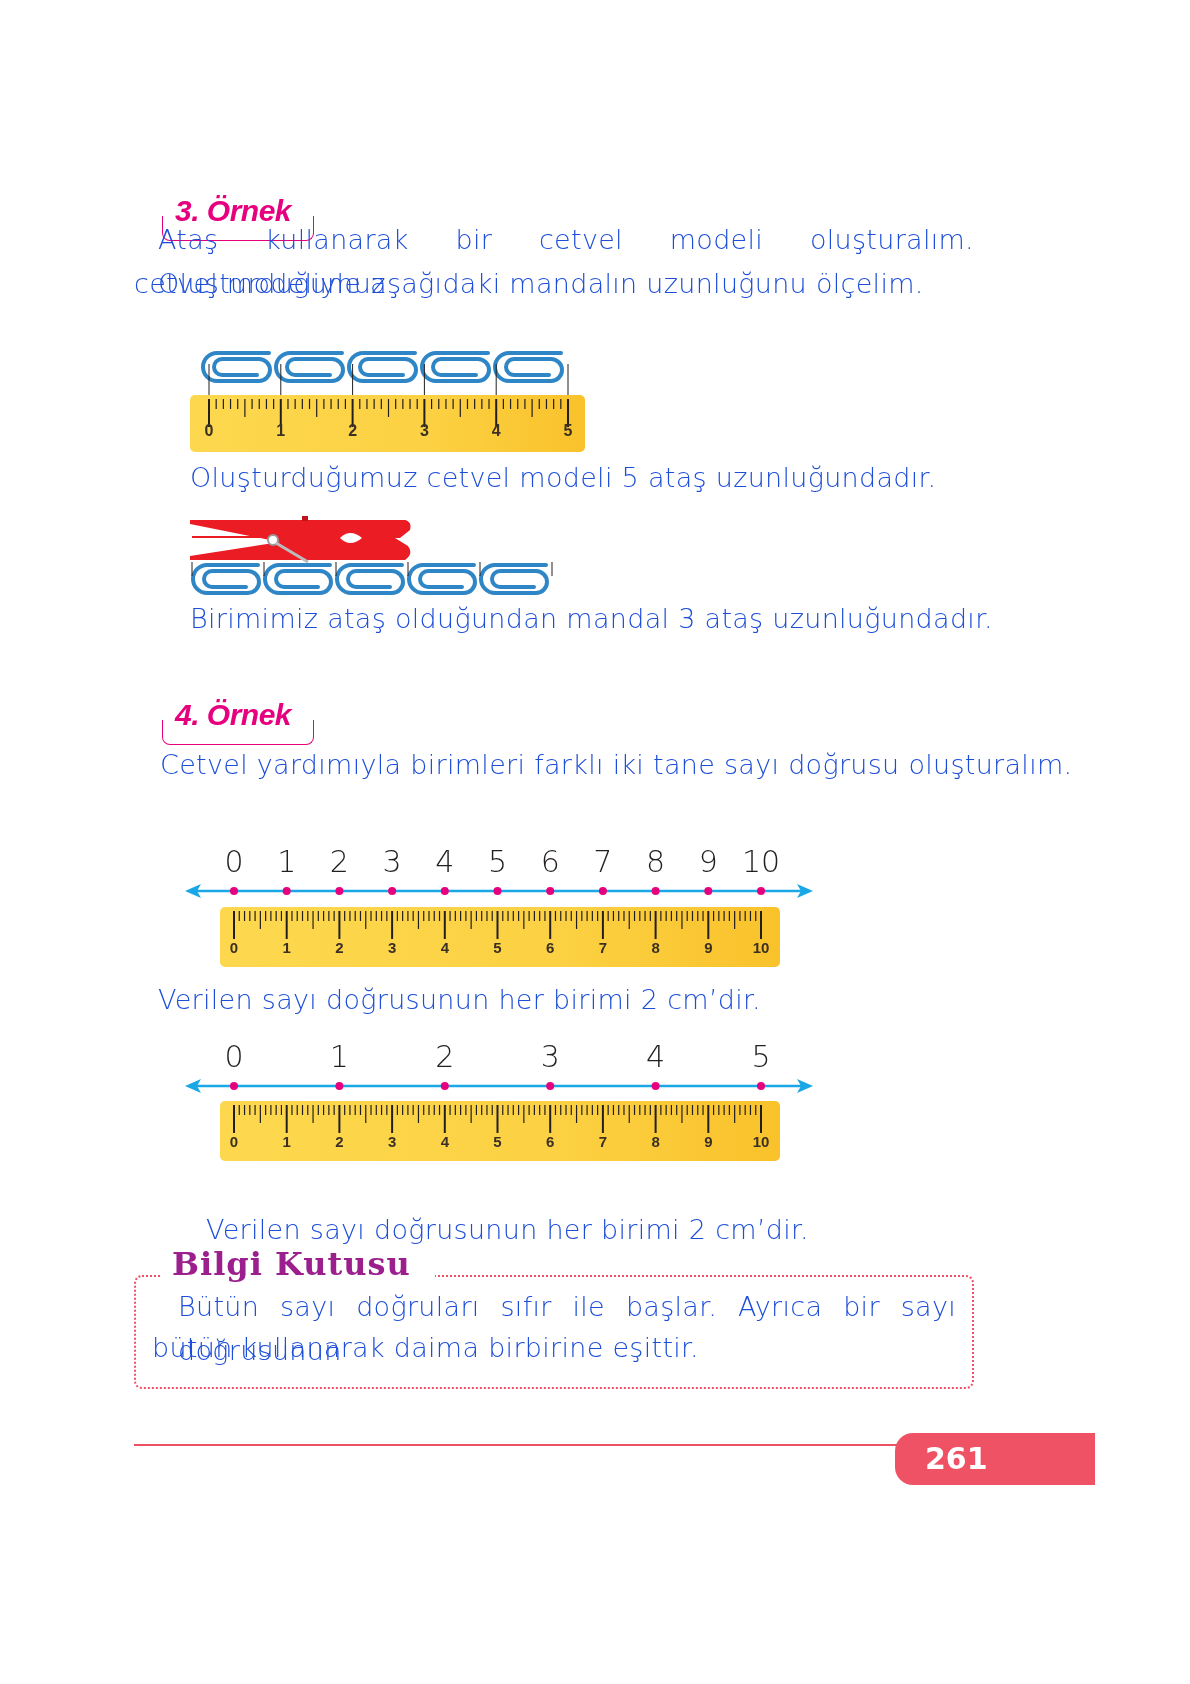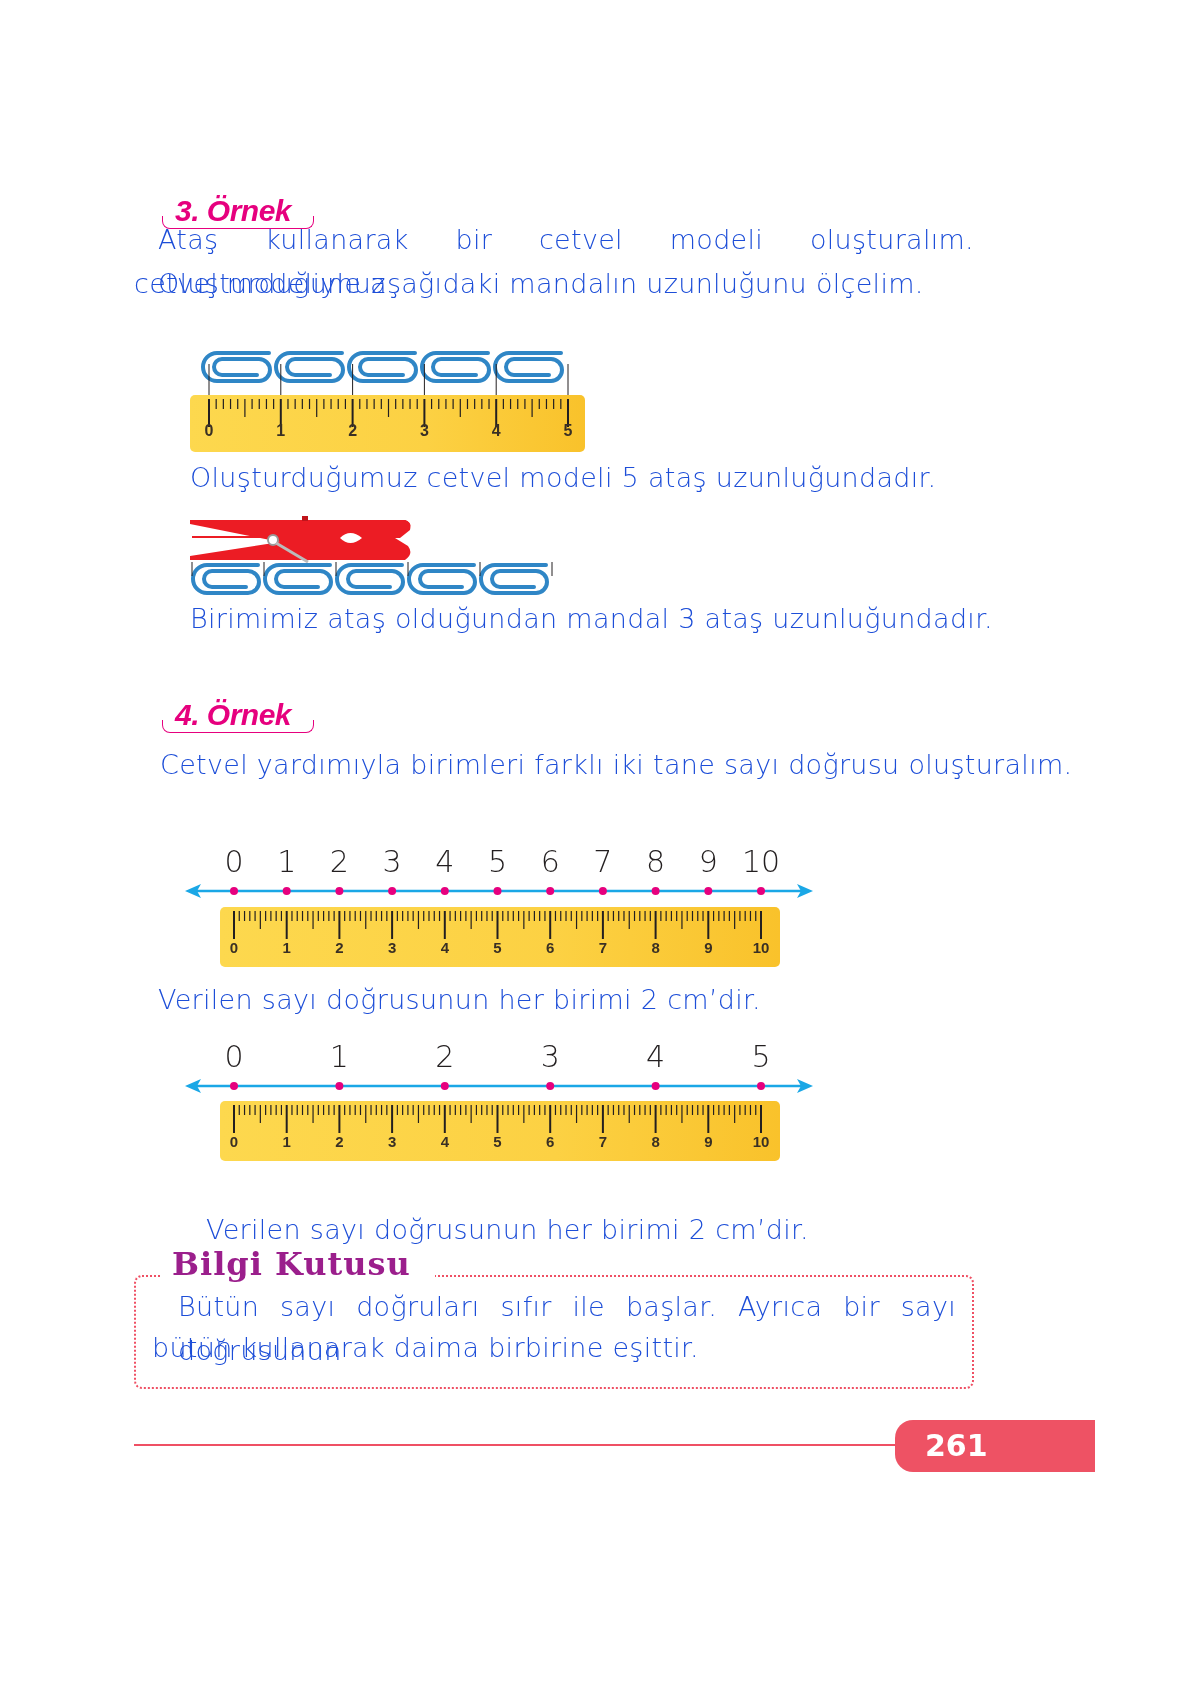--- a/index.html
+++ b/index.html
@@ -2,21 +2,21 @@
 <html><head>
 <meta charset="utf-8">
 <style>
   html, body { margin: 0; padding: 0; background: #ffffff; }
   body { width: 1190px; height: 1684px; position: relative; overflow: hidden;
          font-family: "DejaVu Sans", sans-serif; color: #231f20; }
   .abs { position: absolute; }
 
   .ornek { position: absolute; font-family: "Liberation Sans", sans-serif; font-weight: bold;
            font-style: italic; color: #e6007e; font-size: 30px; letter-spacing: -0.5px;
-           padding: 0 22px 4px 12px; border-bottom: 1.5px solid #e6007e; border-left: 1.5px solid #e6007e;
+           padding: 0 22px 16px 12px; border-bottom: 1.5px solid #e6007e; border-left: 1.5px solid #e6007e;
            border-right: 1.5px solid #e6007e; border-radius: 0 0 8px 8px; line-height: 34px; height: 30px; }
   .ornek .clip { position: absolute; top: 0; left: -3px; right: -3px; height: 22px; background: #fff; }
   .ornek span { position: relative; }
 
   .para { position: absolute; font-family: "DejaVu Sans", sans-serif; font-weight: 200;
           font-size: 27px; color: #1d4ed8; line-height: 44px; letter-spacing: 0.3px; }
   .justify { text-align: justify; text-align-last: justify; }
 
   .ruler { position: absolute; border-radius: 5px;
            background: linear-gradient(90deg, #fdd84e 0%, #fcd143 60%, #f9c22b 100%); }
@@ -25,21 +25,21 @@
   .num-label { position: absolute; font-family: "DejaVu Sans", sans-serif; font-weight: 200;
                font-size: 30px; color: #231f20; transform: translateX(-50%); }
 
   .info-title { position: absolute; font-family: "DejaVu Serif", serif; font-weight: bold;
                 color: #9b1f8c; font-size: 32px; letter-spacing: 1px; }
   .info-box { position: absolute; border: 2px dotted #ef5064; border-radius: 8px; }
 
   .page-line { position: absolute; height: 2px; background: #ef5064; }
   .page-badge { position: absolute; background: #ee5264; color: #fff; border-radius: 18px 0 0 18px;
                 font-family: "DejaVu Sans", sans-serif; font-weight: bold; font-size: 30px;
-                padding-left: 30px; line-height: 52px; }
+                padding-left: 30px; line-height: 52px; margin-top: 13px; }
 </style>
 </head>
 <body>
 
 <div class="ornek" style="left:162px; top:194px;">
   <div class="clip"></div><span>3. Örnek</span>
 </div>
 
 <div class="para justify" style="left:158px; top:218px; width:816px;">Ataş kullanarak bir cetvel modeli oluşturalım. Oluşturduğumuz</div>
 <div class="para" style="left:134px; top:262px; width:840px;">cetvel modeliyle aşağıdaki mandalın uzunluğunu ölçelim.</div>

